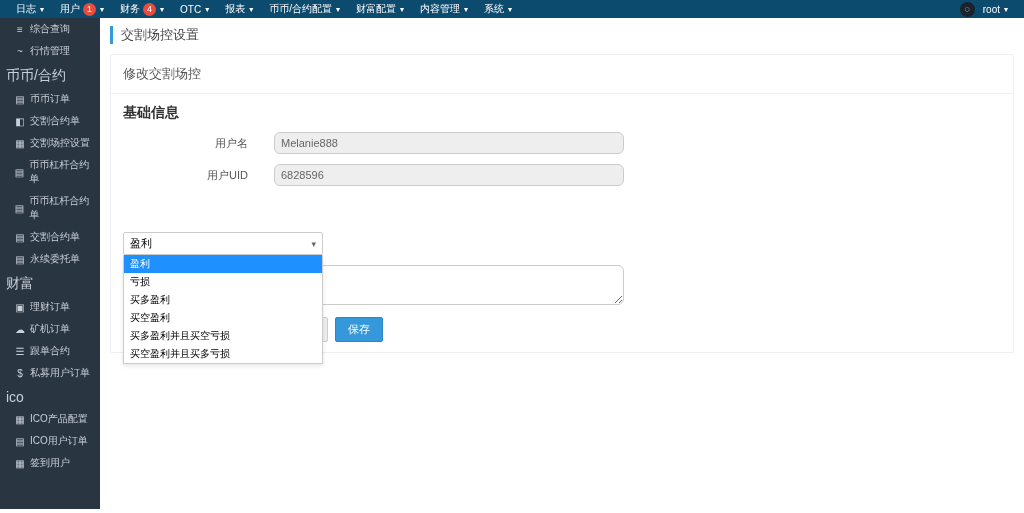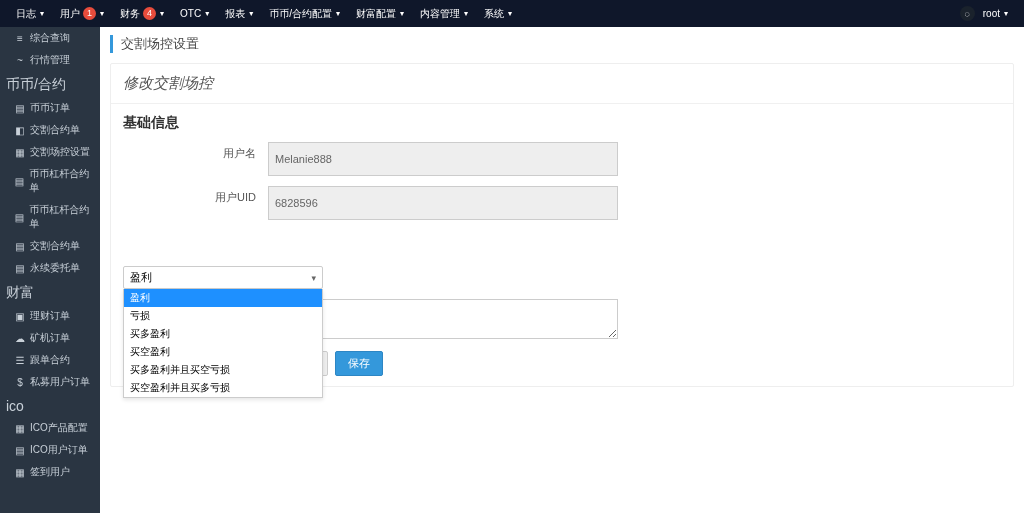--- a/index.html
+++ b/index.html
@@ -1,41 +1,41 @@
 <!DOCTYPE html>
 <html><head>
 <meta charset="utf-8">
 <style>
 * { box-sizing: border-box; margin: 0; padding: 0; }
 body { font-family: "Microsoft YaHei", Arial, sans-serif; font-size: 11px; background: #fff; width: 1024px; height: 513px; overflow: hidden; }
-.topbar { background: #0f172a; color: #fff; height: 27px; display: flex; align-items: center; padding: 0 8px; font-size: 10px; }
+.topbar { background: #0c4a6e; color: #fff; height: 18px; display: flex; align-items: center; padding: 0 8px; font-size: 10px; }
 .topbar .nav-item { display: flex; align-items: center; padding: 0 8px; height: 22px; cursor: pointer; }
 .topbar .badge { display: inline-block; border-radius: 50%; color: #fff; width: 13px; height: 13px; line-height: 13px; text-align: center; font-size: 9px; margin-left: 3px; }
 .topbar .badge-red { background: #e74c3c; }
 .topbar .caret { margin-left: 4px; font-size: 8px; }
 .topbar .spacer { flex: 1; }
 .topbar .gh { background: #1a222c; border-radius: 50%; width: 15px; height: 15px; display: flex; align-items: center; justify-content: center; font-size: 9px; }
 
 .layout { display: flex; height: 491px; }
 .sidebar { width: 100px; background: #2a3542; color: #c8d0d8; font-size: 10px; overflow-y: auto; }
 .sidebar .section-h { padding: 5px 6px 3px 6px; color: #c8d0d8; font-size: 14px; }
 .sidebar .item { display: flex; align-items: center; padding: 4px 6px 4px 14px; cursor: pointer; }
 .sidebar .item .ic { width: 12px; text-align: center; margin-right: 4px; font-size: 10px; }
 
 .main { flex: 1; background: #fff; padding: 8px 10px; overflow-y: auto; }
 .page-title { border-left: 3px solid #3498db; padding-left: 8px; font-size: 13px; color: #444; margin-bottom: 10px; font-weight: 500; }
 .panel { border: 1px solid #eee; border-radius: 2px; }
-.panel-h { padding: 10px 12px; font-size: 15px; color: #555; border-bottom: 1px solid #f0f0f0; font-style: italic; }
+.panel-h { padding: 10px 12px; font-size: 13px; color: #555; border-bottom: 1px solid #f0f0f0; }
 .panel-b { padding: 10px 12px; }
 .section-label { font-size: 14px; font-weight: bold; color: #333; margin-bottom: 10px; }
 
 .form-row { display: flex; align-items: flex-start; margin-bottom: 10px; }
-.form-row .lbl { width: 145px; text-align: right; padding-right: 12px; color: #555; padding-top: 4px; }
+.form-row .lbl { width: 145px; text-align: right; padding-right: 20px; color: #555; padding-top: 4px; }
 .form-row .ctrl { }
-input[type=text], select, textarea { border: 1px solid #ccc; border-radius: 0; font-size: 11px; padding: 10px 6px; font-family: inherit; }
+input[type=text], select, textarea { border: 1px solid #ccc; border-radius: 6px; font-size: 11px; padding: 4px 6px; font-family: inherit; margin-left: 6px; }
 input[disabled] { background: #eee; color: #666; }
 .w350 { width: 350px; }
 textarea { width: 350px; height: 40px; resize: both; }
 
 .select-wrap { position: relative; display: inline-block; margin-top: 36px; }
 .select-box { width: 200px; border: 1px solid #ccc; border-radius: 2px; padding: 3px 6px; background: #fff; display: flex; justify-content: space-between; align-items: center; cursor: pointer; }
 .dropdown { position: absolute; top: 100%; left: 0; width: 200px; background: #fff; border: 1px solid #ccc; border-top: none; box-shadow: 0 2px 4px rgba(0,0,0,0.1); z-index: 10; }
 .dropdown .opt { padding: 2px 6px; font-size: 10px; cursor: pointer; }
 .dropdown .opt.sel { background: #1e90ff; color: #fff; }
 

